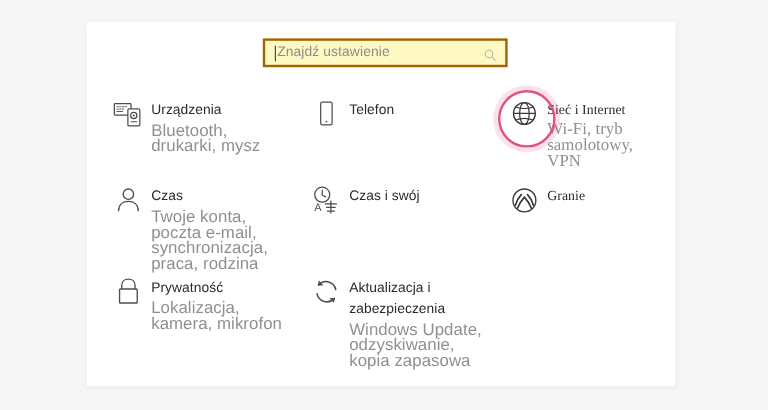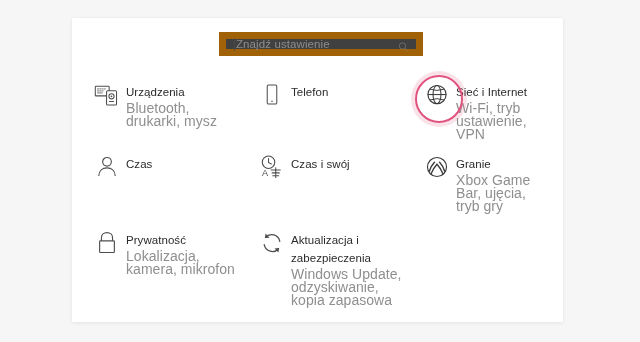--- a/index.html
+++ b/index.html
@@ -37,22 +37,22 @@
     left: 147px;
     top: 14px;
     width: 204px;
     height: 24px;
   }
   .search-box {
     position: relative;
     box-sizing: border-box;
     width: 100%;
     height: 100%;
-    border: 7px solid #a16207;
-    background: #404040;
+    border: 2px solid #a16207;
+    background: #fef9c3;
     display: flex;
     align-items: center;
   }
   .search-caret {
     width: 1px;
     height: 13px;
     background: #4a4a4a;
     margin-left: 8px;
     flex: 0 0 auto;
   }
@@ -85,21 +85,21 @@
   }
   .tile {
     position: relative;
     display: flex;
     align-items: flex-start;
     box-sizing: border-box;
     padding: 8px 6px 8px 4px;
   }
   .tile.col-1 { width: 165px; }
   .tile.col-2 { width: 165px; }
-  .tile.col-3 { width: 133px; }
+  .tile.col-3 { width: 133px; font-family: Liberation Serif, serif; }
 
   .row-1 .tile { height: 72px; }
   .row-2 .tile { height: 76px; }
   .row-3 .tile { height: 78px; }
 
   .tile-icon {
     flex: 0 0 auto;
     width: 34px;
     height: 30px;
     display: flex;
@@ -211,37 +211,39 @@
             <svg viewBox="0 0 30 30" width="26" height="26">
               <circle cx="15" cy="14.5" r="10.5" fill="none" stroke="#3a3a3a" stroke-width="1.3"></circle>
               <ellipse cx="15" cy="14.5" rx="4.6" ry="10.5" fill="none" stroke="#3a3a3a" stroke-width="1.2"></ellipse>
               <line x1="4.5" y1="14.5" x2="25.5" y2="14.5" stroke="#3a3a3a" stroke-width="1.2"></line>
               <path d="M6.6 8.2 Q15 11.3 23.4 8.2" fill="none" stroke="#3a3a3a" stroke-width="1.1"></path>
               <path d="M6.6 20.8 Q15 17.7 23.4 20.8" fill="none" stroke="#3a3a3a" stroke-width="1.1"></path>
             </svg>
           </span>
           <span class="tile-text">
             <span class="tile-title">Sieć i Internet</span>
-            <span class="tile-desc" style="display:block">Wi-Fi, tryb ustawienie, VPN</span>
+            <span class="tile-desc" style="display:block">Wi-Fi, tryb samolotowy, VPN</span>
           </span>
         </div>
 
       </div>
 
       <div class="tile-row row-2">
 
         <div class="tile col-1">
           <span class="tile-icon">
             <svg viewBox="0 0 30 30" width="26" height="26">
               <circle cx="15" cy="9" r="5" fill="none" stroke="#4d4d4d" stroke-width="1.3"></circle>
               <path d="M5.5 25.5 C5.5 18.8 10 16 15 16 C20 16 24.5 18.8 24.5 25.5" fill="none" stroke="#4d4d4d" stroke-width="1.3"></path>
             </svg>
           </span>
           <span class="tile-text">
             <span class="tile-title">Czas</span>
+            <span class="tile-desc" style="display:block">Twoje konta, poczta e-mail,
+synchronizacja, praca, rodzina</span>
           </span>
         </div>
 
         <div class="tile col-2">
           <span class="tile-icon">
             <svg viewBox="0 0 30 30" width="26" height="26">
               <circle cx="11" cy="9.5" r="7.2" fill="none" stroke="#4d4d4d" stroke-width="1.25"></circle>
               <path d="M11 5.2 L11 9.8 L14.2 11.6" fill="none" stroke="#4d4d4d" stroke-width="1.2" stroke-linecap="round"></path>
               <text x="3.4" y="25.6" font-family="'Liberation Sans', sans-serif" font-size="10.5" fill="#4d4d4d">A</text>
               <g stroke="#4d4d4d" stroke-width="1.2" stroke-linecap="round" fill="none">
@@ -262,21 +264,20 @@
           <span class="tile-icon">
             <svg viewBox="0 0 30 30" width="26" height="26">
               <circle cx="15" cy="15" r="11" fill="none" stroke="#3a3a3a" stroke-width="1.3"></circle>
               <path d="M8.2 22.8 C10.4 17.6 13.2 13.8 15 11.9 C16.8 13.8 19.6 17.6 21.8 22.8" fill="none" stroke="#3a3a3a" stroke-width="1.6" stroke-linecap="round"></path>
               <path d="M6.3 19.6 C7.6 15.2 9.9 11.6 12 9.4" fill="none" stroke="#3a3a3a" stroke-width="1.6" stroke-linecap="round"></path>
               <path d="M23.7 19.6 C22.4 15.2 20.1 11.6 18 9.4" fill="none" stroke="#3a3a3a" stroke-width="1.6" stroke-linecap="round"></path>
             </svg>
           </span>
           <span class="tile-text">
             <span class="tile-title">Granie</span>
-            <span class="tile-desc" style="display:block">Xbox Game Bar, ujęcia, tryb gry</span>
           </span>
         </div>
 
       </div>
 
       <div class="tile-row row-3">
 
         <div class="tile col-1">
           <span class="tile-icon">
             <svg viewBox="0 0 30 30" width="26" height="26">

